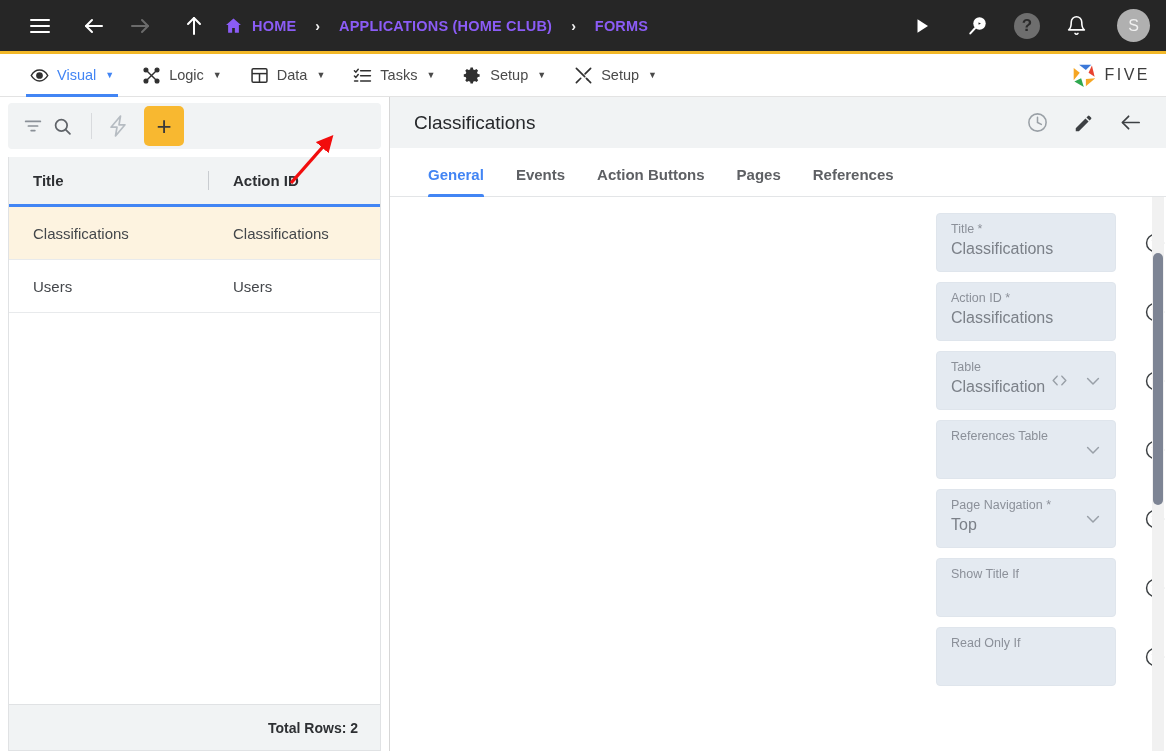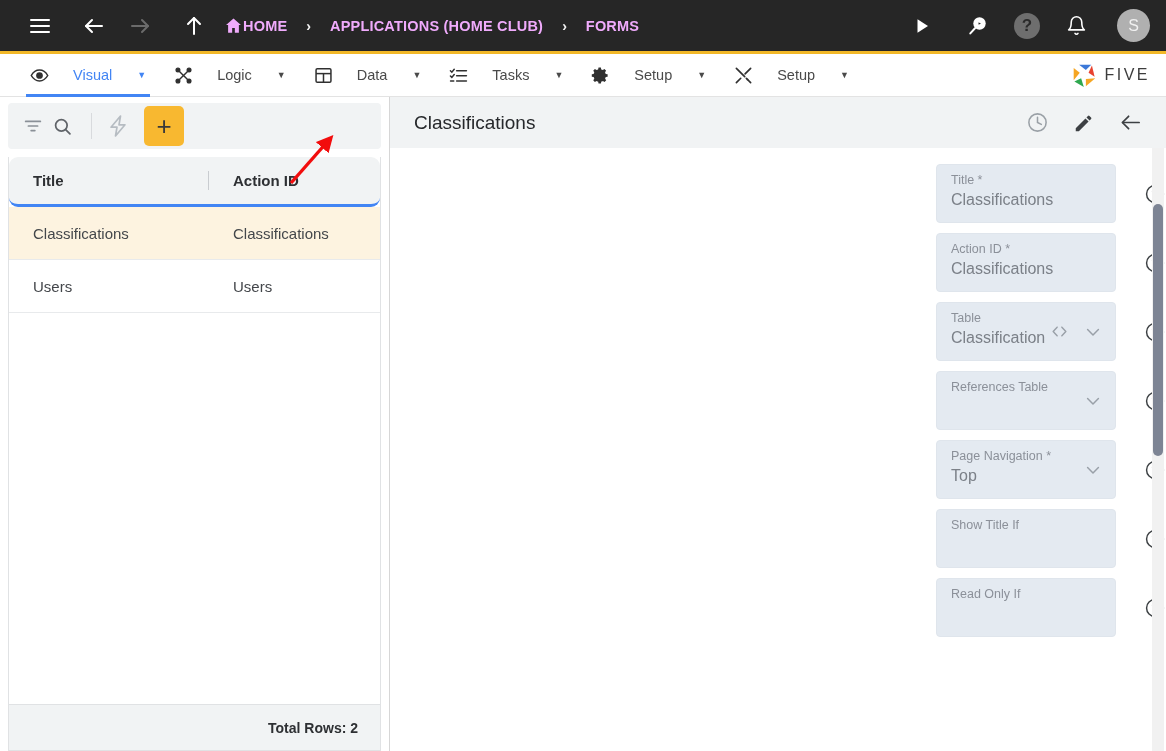--- a/index.html
+++ b/index.html
@@ -32,22 +32,22 @@
     width: 40px; height: 40px;
     display: flex; align-items: center; justify-content: center;
     color: #ffffff;
     cursor: pointer;
   }
   .tb-icon.disabled { color: #6b6b6b; }
   .tb-icon svg { display: block; }
 
   .crumbs { display: flex; align-items: center; margin-left: 8px; }
   .crumb {
-    display: flex; align-items: center; 
-    color: #f0abfc;
+    display: flex; align-items: center; gap: 9px;
+    color: #8b5cf6;
     font-size: 14.5px;
     font-weight: bold;
     letter-spacing: 0.2px;
     padding: 4px 2px;
     cursor: pointer;
     white-space: nowrap;
   }
   .crumb-sep {
     color: #ffffff;
     font-size: 14px;
@@ -82,21 +82,21 @@
     height: 43px;
     background: #ffffff;
     display: flex;
     align-items: center;
     padding-left: 16px;
     flex: 0 0 auto;
     position: relative;
     border-bottom: 1px solid #e3e3e3;
   }
   .menu-item {
-    display: flex; align-items: center; gap: 24px;
+    display: flex; align-items: center; gap: 8px;
     height: 43px;
     padding: 0 14px;
     font-size: 14.5px;
     color: #4a4a4a;
     cursor: pointer;
     position: relative;
   }
   .menu-item .mi-label { font-size: 14.5px; }
   .menu-item .caret { font-size: 9px; margin-left: 1px; }
   .menu-item.active { color: #4285f4; }
@@ -177,21 +177,20 @@
     border-top: none;
     min-height: 0;
     background: #fff;
   }
   .thead {
     height: 50px;
     background: #f1f3f4;
     display: flex; align-items: center;
     border-bottom: 3px solid #4285f4;
     flex: 0 0 auto;
-    border-radius: 9px;
   }
   .th {
     font-size: 15px; font-weight: bold; color: #2e3033;
     padding-left: 24px;
     display: flex; align-items: center; height: 100%;
   }
   .th.col1 { width: 200px; position: relative; }
   .th.col1::after {
     content: ""; position: absolute; right: 0; top: 14px; bottom: 14px;
     width: 1px; background: #c9ccd0;
@@ -565,20 +564,27 @@
           </span>
           <span class="mh-ic">
             <svg width="23" height="23" viewBox="0 0 24 24" fill="none" stroke="currentColor" stroke-width="1.8" stroke-linecap="round" stroke-linejoin="round">
               <line x1="21" y1="12" x2="4" y2="12"></line>
                 <polyline points="10,5.5 3.5,12 10,18.5"></polyline>
             </svg>
           </span>
         </div>
       </div>
 
+      <div class="tabs">
+        <div class="tab active">General</div>
+        <div class="tab">Events</div>
+        <div class="tab">Action Buttons</div>
+        <div class="tab">Pages</div>
+        <div class="tab">References</div>
+      </div>
 
       <div class="form-scroll">
         <div class="form-col">
 
           <div class="field-row">
             <div class="field">
               <div class="field-label">Title *</div>
               <div class="field-value">Classifications</div>
             </div>
             <div class="help-q">

